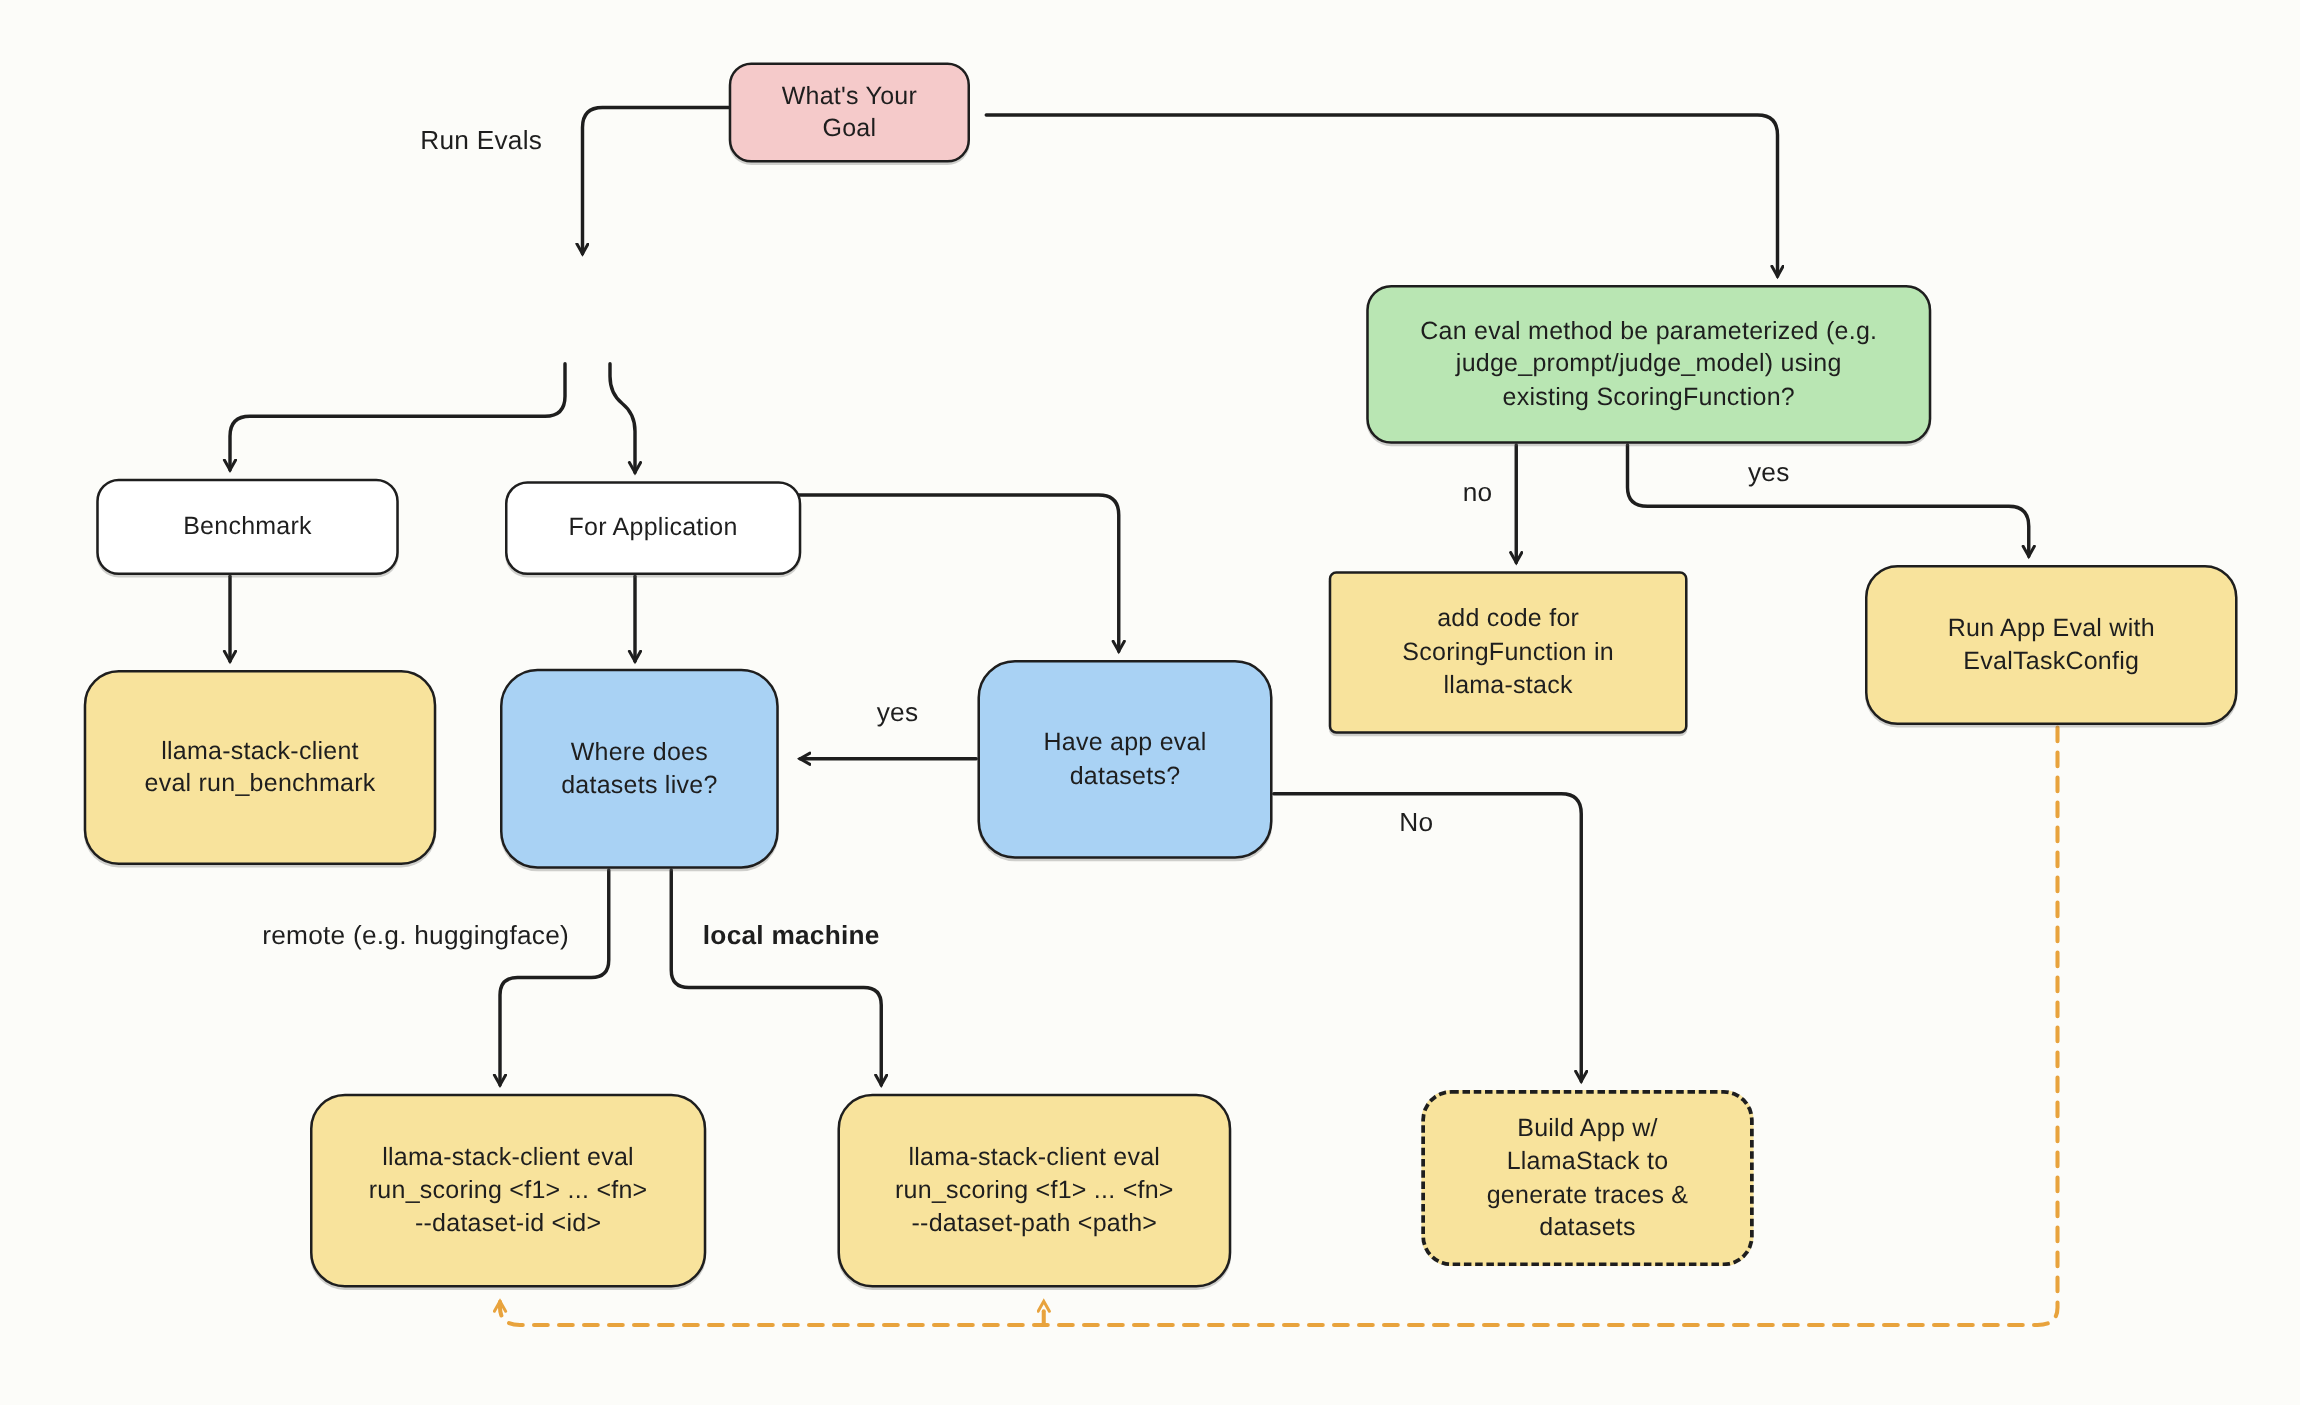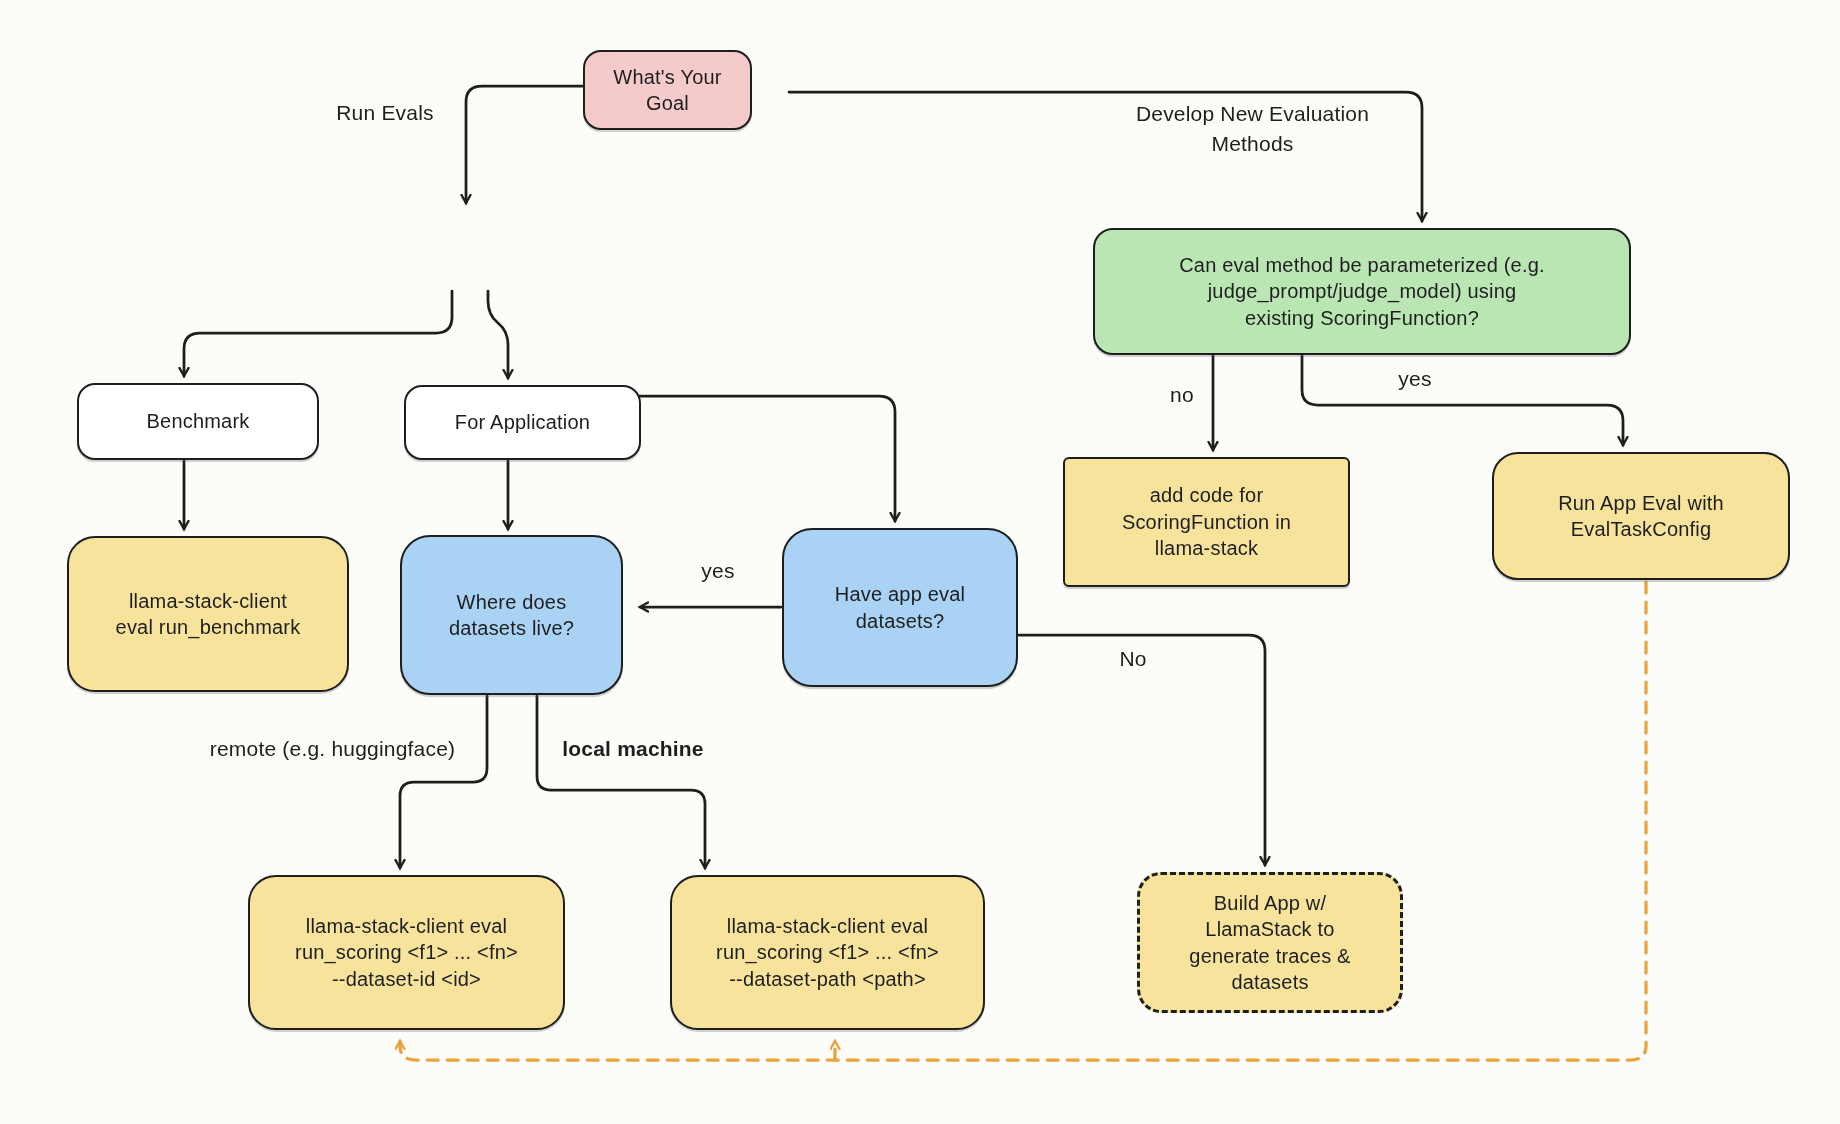--- a/index.html
+++ b/index.html
@@ -65,52 +65,50 @@
     <path class="black-edge" d="M 1019 635 L 1249 635 Q 1265 635 1265 651 L 1265 865" marker-end="url(#arrow-dark)"></path>
     <path class="black-edge" d="M 1213 356 L 1213 450" marker-end="url(#arrow-dark)"></path>
     <path class="black-edge" d="M 1302 356 L 1302 390 Q 1302 405 1318 405 L 1607 405 Q 1623 405 1623 421 L 1623 445" marker-end="url(#arrow-dark)"></path>
     <path class="black-edge" d="M 487 696 L 487 768 Q 487 782 473 782 L 414 782 Q 400 782 400 796 L 400 868" marker-end="url(#arrow-dark)"></path>
     <path class="black-edge" d="M 537 696 L 537 776 Q 537 790 551 790 L 691 790 Q 705 790 705 804 L 705 868" marker-end="url(#arrow-dark)"></path>
 
     <path class="orange-edge" d="M 1646 582 L 1646 1046 Q 1646 1060 1630 1060 L 416 1060 Q 400 1060 400 1046 L 400 1041" marker-end="url(#arrow-orange)"></path>
     <path class="orange-edge" d="M 835 1060 L 835 1041" marker-end="url(#arrow-orange)"></path>
   </svg>
 
-  <div class="node pink" style="left:583px;  top:50px;  width:169px; height:80px;">What's Your
+  <div class="node pink" style="left:583px;  top:50px;  width:193px; height:80px;">What's Your
 Goal</div>
   <div class="node white" style="left:63px;   top:383px; width:242px; height:77px;">Benchmark</div>
   <div class="node white" style="left:390px;  top:385px; width:237px; height:75px;">For Application</div>
   <div class="node yellow" style="left:67px;   top:536px; width:282px; height:156px;">llama-stack-client
 eval run_benchmark</div>
   <div class="node blue" style="left:400px;  top:535px; width:223px; height:160px;">Where does
 datasets live?</div>
   <div class="node blue" style="left:782px;  top:528px; width:236px; height:159px;">Have app eval
 datasets?</div>
-  <div class="node green" style="left:1093px; top:228px; width:538px; height:127px;">Can eval method be parameterized (e.g.
+  <div class="node green" style="left:1093px; top:228px; width:452px; height:127px;">Can eval method be parameterized (e.g.
 judge_prompt/judge_model) using
 existing ScoringFunction?</div>
   <div class="node yellow" style="left:1063px; top:457px; width:287px; height:130px; border-radius:6px;">add code for
 ScoringFunction in
 llama-stack</div>
   <div class="node yellow" style="left:1492px; top:452px; width:298px; height:128px; border-radius:26px;">Run App Eval with
 EvalTaskConfig</div>
   <div class="node yellow" style="left:248px;  top:875px; width:317px; height:155px;">llama-stack-client eval
 run_scoring &lt;f1&gt; ... &lt;fn&gt;
 --dataset-id &lt;id&gt;</div>
   <div class="node yellow" style="left:670px;  top:875px; width:315px; height:155px;">llama-stack-client eval
 run_scoring &lt;f1&gt; ... &lt;fn&gt;
 --dataset-path &lt;path&gt;</div>
   <div class="node yellow dashed" style="left:1137px; top:872px; width:266px; height:141px;">Build App w/
 LlamaStack to
 generate traces &amp;
 datasets</div>
 
   <div class="edge-label" style="left:300px;  top:98px;  width:170px;">Run Evals</div>
-  <div class="edge-label" style="left:1080px; top:99px;  width:345px;">Develop New Evaluation
-Methods</div>
   <div class="edge-label" style="left:688px;  top:556px; width:60px;">yes</div>
   <div class="edge-label" style="left:1103px; top:644px; width:60px;">No</div>
   <div class="edge-label" style="left:1152px; top:380px; width:60px;">no</div>
   <div class="edge-label" style="left:1385px; top:364px; width:60px;">yes</div>
   <div class="edge-label" style="left:185px;  top:734px; width:295px;">remote (e.g. huggingface)</div>
   <div class="edge-label" style="left:548px;  top:734px; width:170px;font-weight:bold;">local machine</div>
 
 </div>
 
 </body></html>

